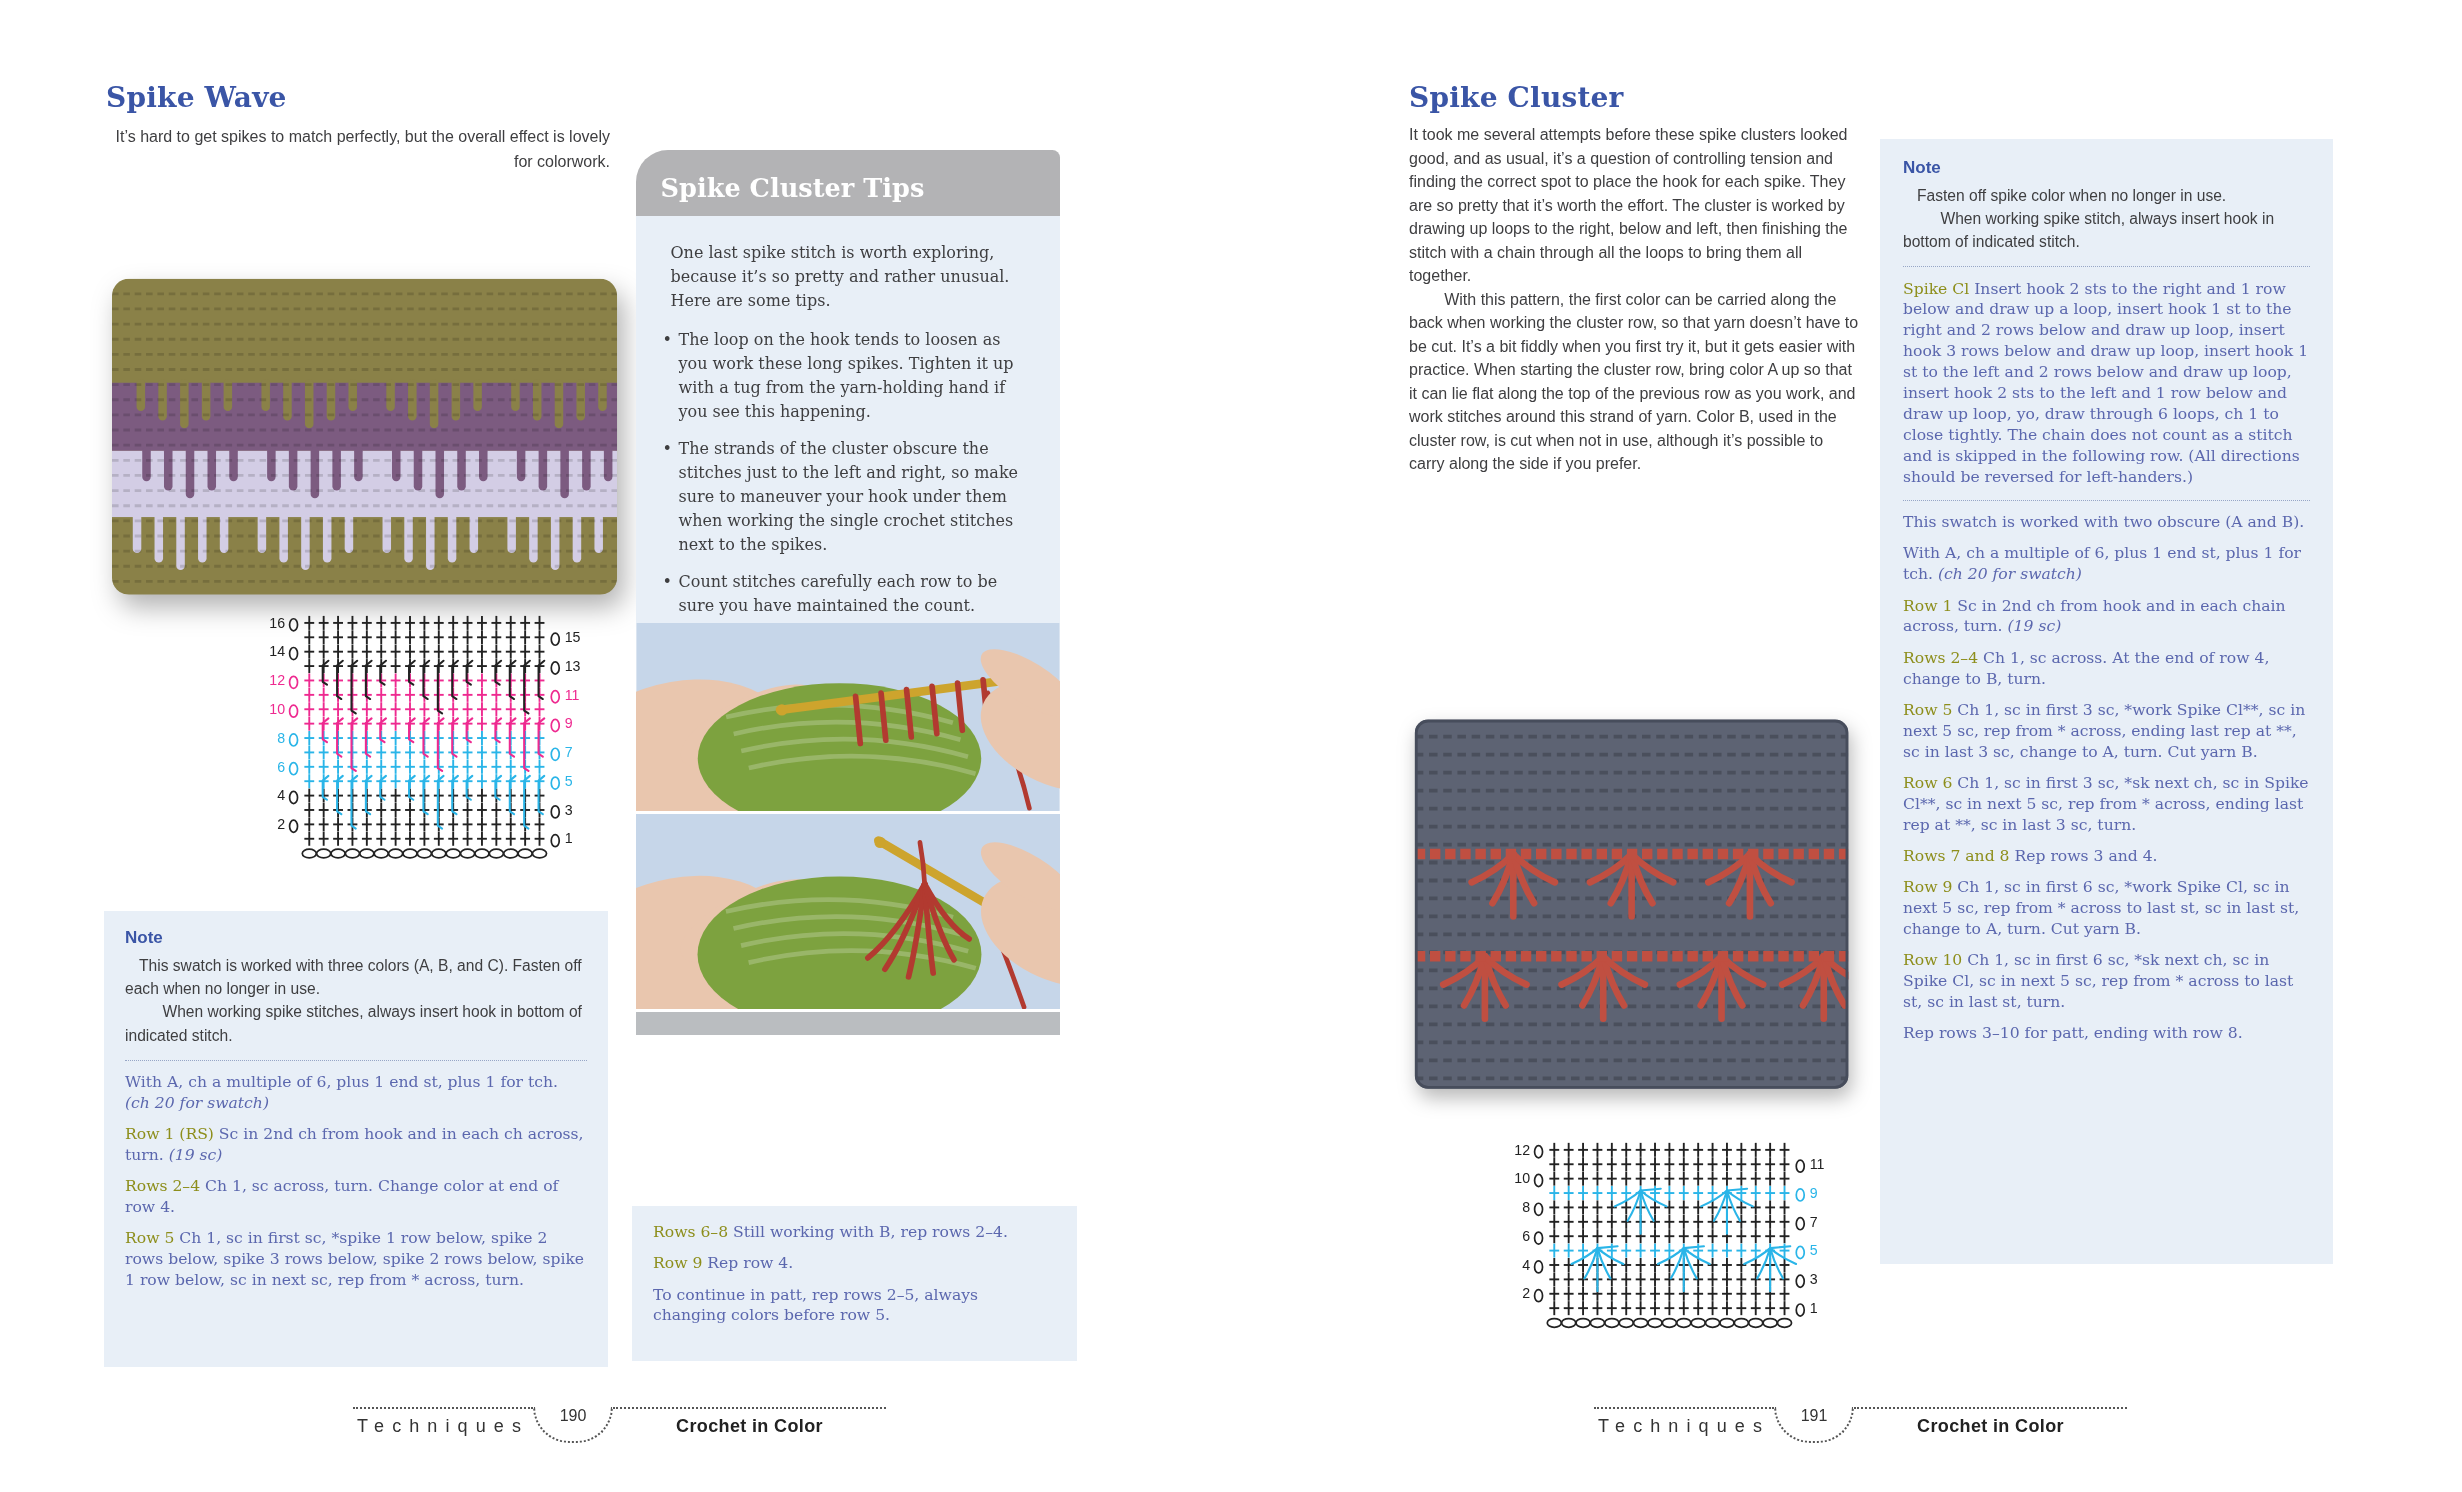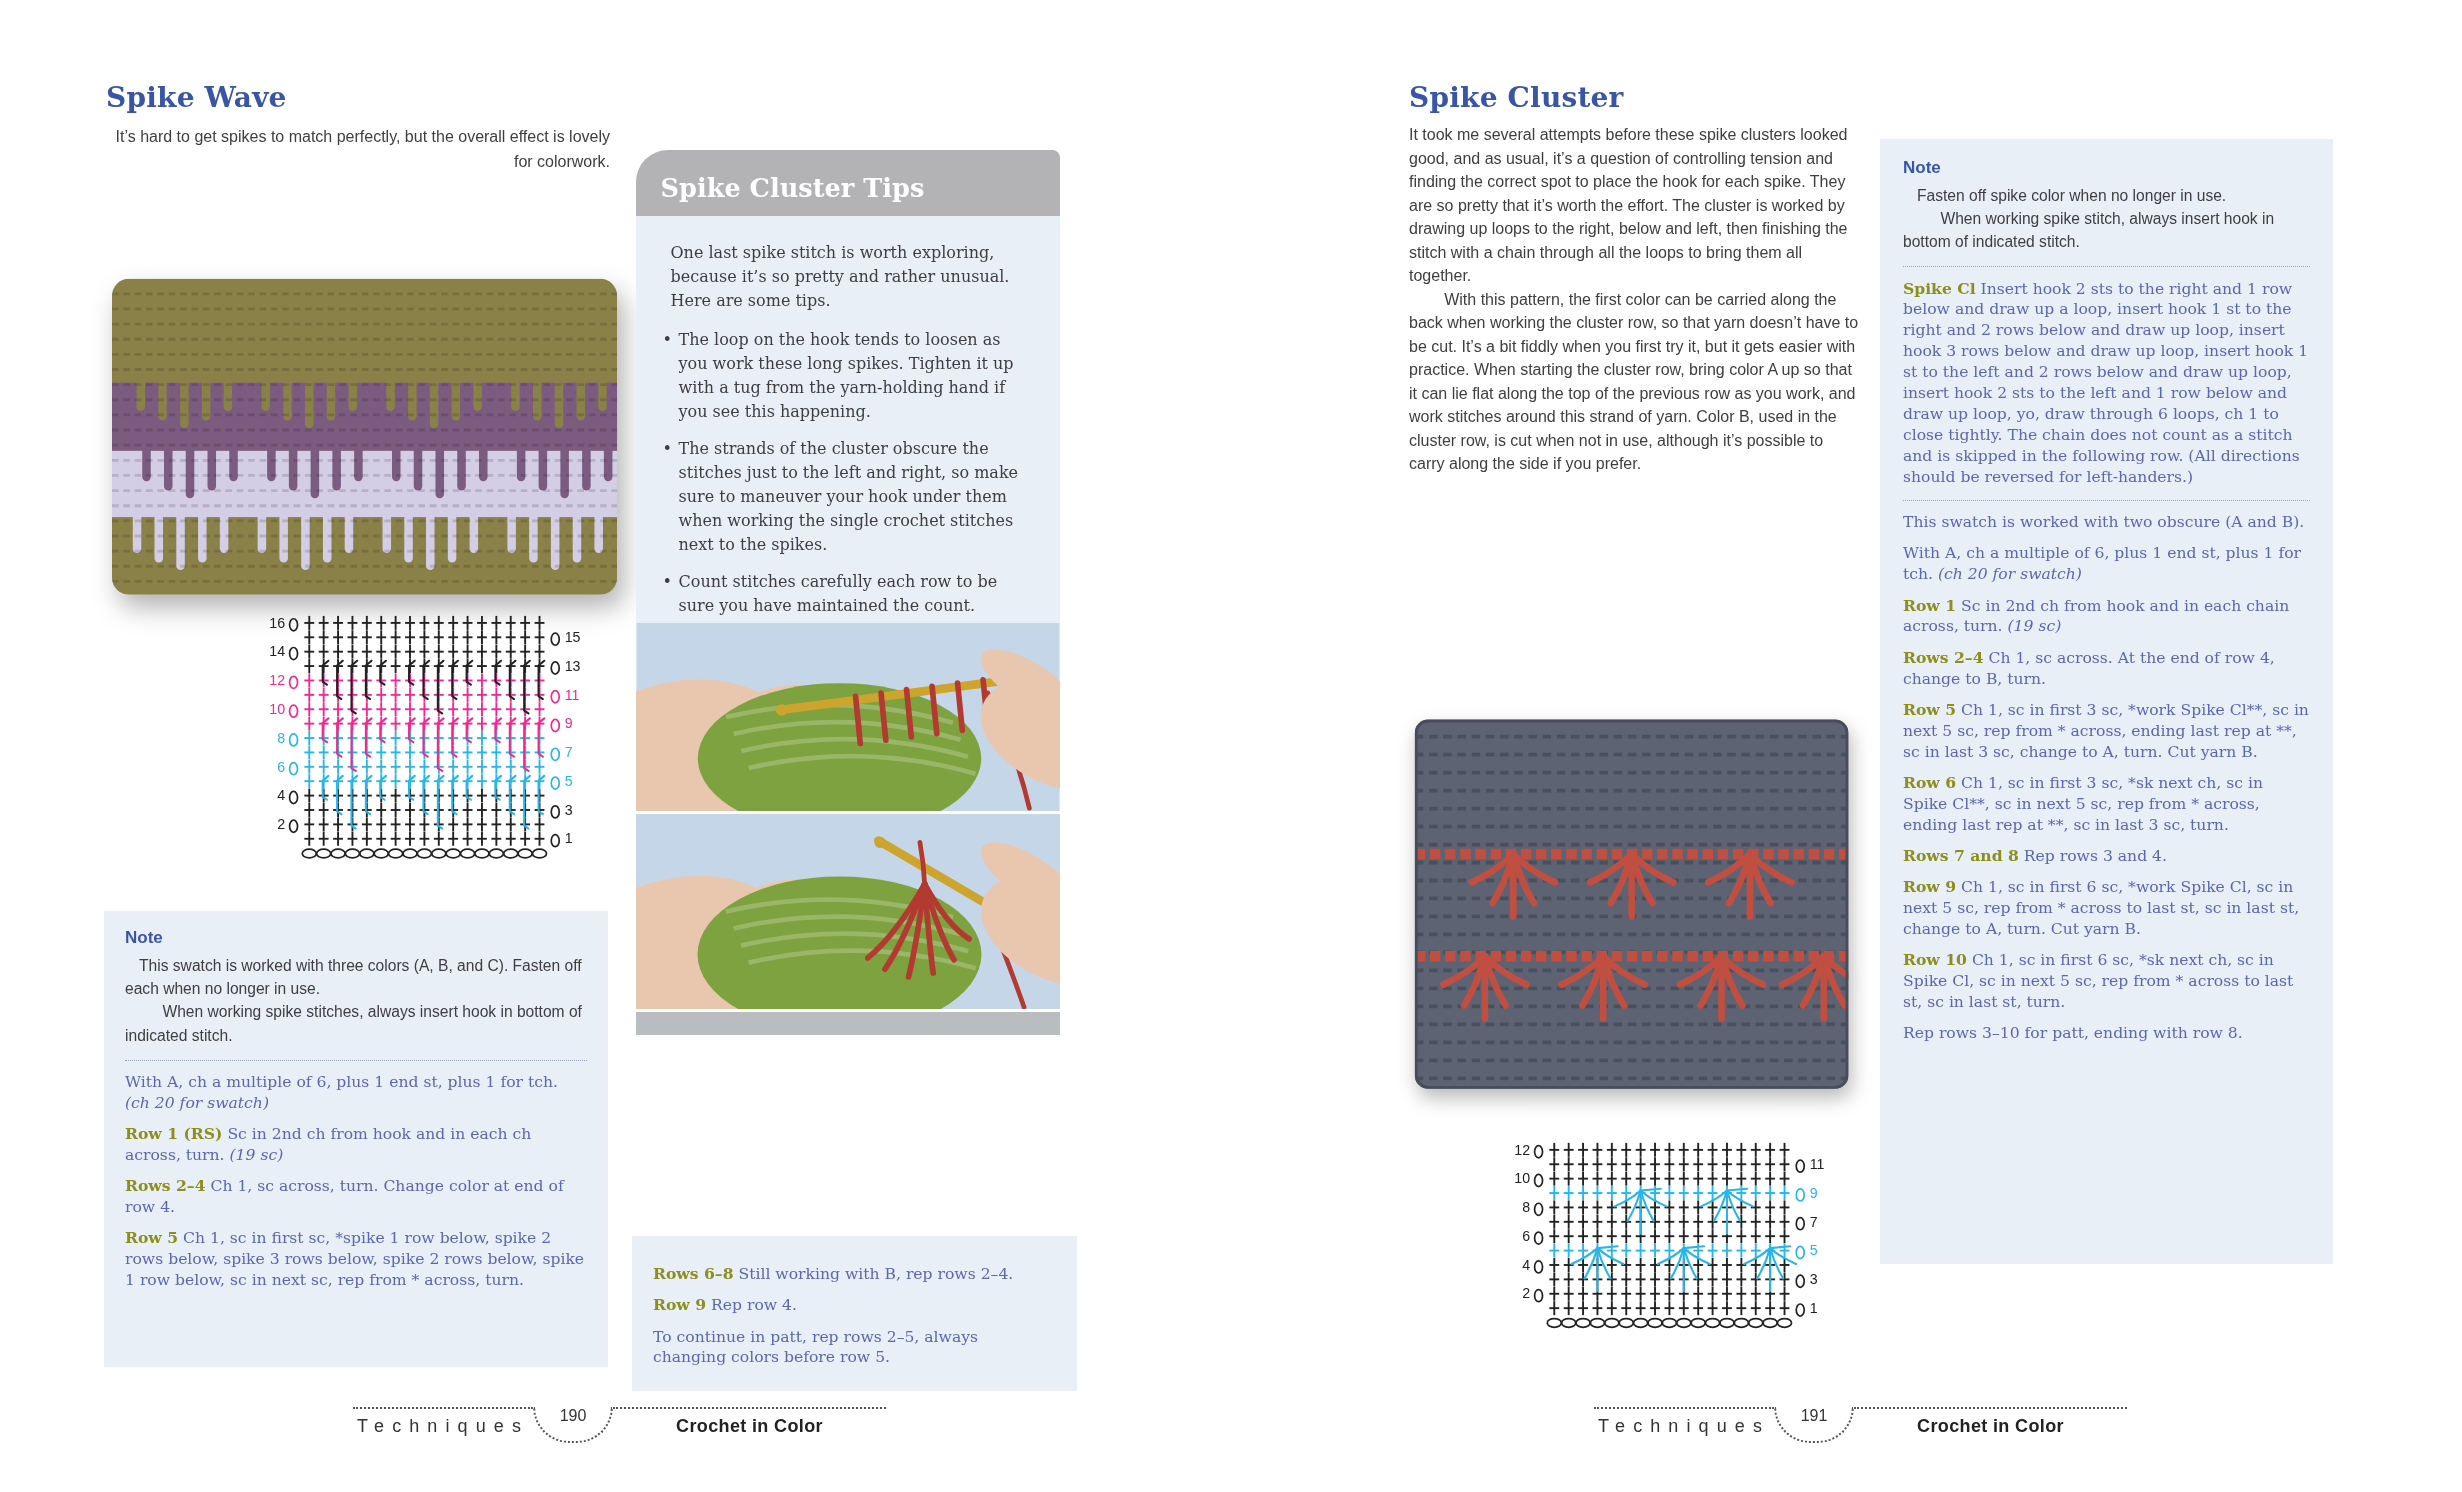--- a/index.html
+++ b/index.html
@@ -10,21 +10,21 @@
          color:var(--title_blue,#3a55a6);margin:0;letter-spacing:0.2px;}
   .intro{font-size:16px;line-height:1.55;color:var(--body_text,#3e3e40);margin:0;text-align:right;}
   .bluebox{background:var(--box_bg,#e8eff7);box-sizing:border-box;padding:17px 21px;}
   .note-h{font-size:17px;font-weight:bold;color:var(--title_blue,#3a55a6);margin:0 0 5.7px 0;}
   .note-p{font-size:15.6px;line-height:1.5;margin:0;color:var(--body_text,#3e3e40);}
   .note-p.i1{text-indent:.9em;}
   .note-p.i2{text-indent:2.4em;}
   .dots{border-top:1.9px dotted var(--divider_dot,#97a6c6);margin:12.3px 0 11.4px 0;height:0;}
   .instr{font-family:"DejaVu Serif",serif;font-size:15.6px;line-height:1.34;
          color:var(--instr_blue,#5b67ae);margin:0 0 10.4px 0;}
-  .instr b{color:var(--label_olive,#8d8e1b);font-weight:bold;}
+  .instr b{color:var(--label_olive,#8d8e1b);font-weight:normal;}
   .instr i{font-style:italic;}
   .tips-h{background:var(--tips_header_bg,#b3b3b5);border-radius:32px 7.6px 0 0;
           color:#ffffff;font-family:"DejaVu Serif",serif;font-weight:bold;font-size:25.6px;
           display:flex;align-items:center;padding:9.5px 0 0 24.6px;box-sizing:border-box;}
   .tips-body{font-family:"DejaVu Serif",serif;font-size:16px;line-height:1.5;
              color:#3e3e40;box-sizing:border-box;padding:24.6px 26.5px;}
   .tips-body p{margin:0 0 15px 8px;}
   .tips-body ul{margin:0;padding:0;}
   .tips-body li{list-style:none;position:relative;padding-left:16px;margin-bottom:13.3px;}
   .tips-body li::before{content:"\2022";position:absolute;left:0;top:0;}
@@ -850,21 +850,21 @@
       <path d="M 305 74 Q 309.5 135 314 168" fill="none" stroke="#b23a30" stroke-width="6" stroke-linecap="round"></path>
       <path d="M 305 74 Q 320.5 128 336 154" fill="none" stroke="#b23a30" stroke-width="6" stroke-linecap="round"></path>
       <path d="M 305 74 Q 328.5 117 352 132" fill="none" stroke="#b23a30" stroke-width="6" stroke-linecap="round"></path>
       <path d="M 300 30 q 4 22 5 44" fill="none" stroke="#b23a30" stroke-width="5" stroke-linecap="round"></path>
       <path d="M 372 104 q 22 54 38 100" fill="none" stroke="#b23a30" stroke-width="5" stroke-linecap="round"></path>
       <ellipse cx="445" cy="123.6" rx="85" ry="52" fill="#e9c6ae" transform="rotate(24 445 123.6)"></ellipse>
       <ellipse cx="415" cy="65.92" rx="58" ry="22" fill="#e9c6ae" transform="rotate(32 415 65.92)"></ellipse>
     </svg>
   <div class="graybar abs" style="left:636px;top:1012px;width:424px;height:23px;"></div>
 
-  <div class="bluebox abs" style="left:632px;top:1206px;width:445px;height:155px;padding:28px 21px;margin-top:30px;">
+  <div class="bluebox abs" style="left:632px;top:1206px;width:445px;height:155px;padding:16px 21px;">
     <p class="instr"><b>Rows 6–8</b><span> Still working with B, rep rows 2–4.</span></p>
     <p class="instr"><b>Row 9</b><span> Rep row 4.</span></p>
     <p class="instr">To continue in patt, rep rows 2–5, always changing colors before row 5.</p>
   </div>
 
   <h1 class="title abs" style="left:1409px;top:81px;">Spike Cluster</h1>
   <div class="body-col abs" style="left:1409px;top:123px;width:453px;">
     <p>It took me several attempts before these spike clusters looked good, and as usual, it’s a question of controlling tension and finding the correct spot to place the hook for each spike. They are so pretty that it’s worth the effort. The cluster is worked by drawing up loops to the right, below and left, then finishing the stitch with a chain through all the loops to bring them all together.</p>
     <p class="indent">With this pattern, the first color can be carried along the back when working the cluster row, so that yarn doesn’t have to be cut. It’s a bit fiddly when you first try it, but it gets easier with practice. When starting the cluster row, bring color A up so that it can lie flat along the top of the previous row as you work, and work stitches around this strand of yarn. Color B, used in the cluster row, is cut when not in use, although it’s possible to carry along the side if you prefer.</p>
   </div>

